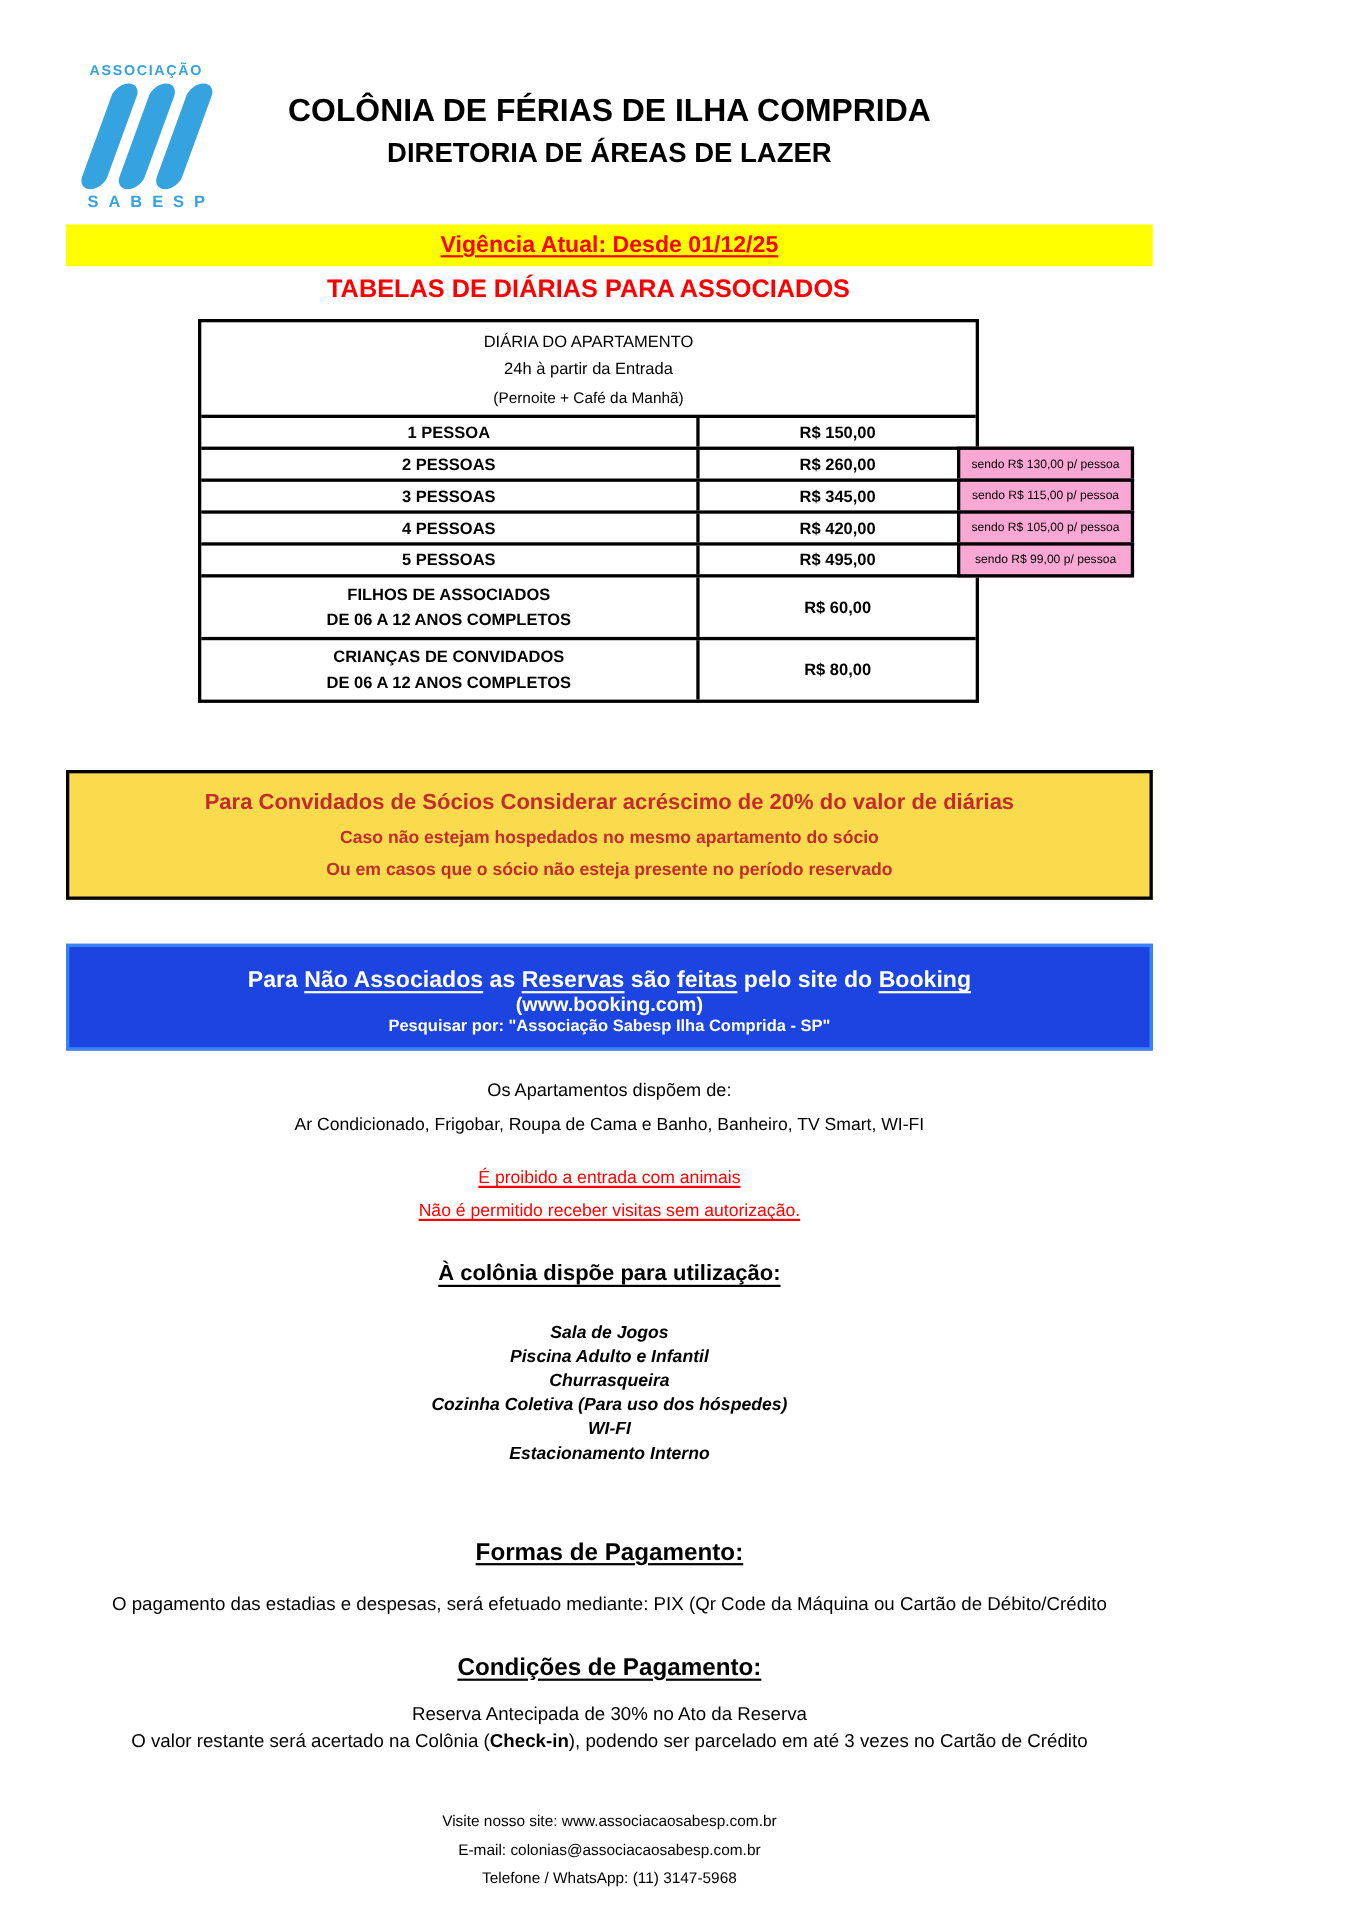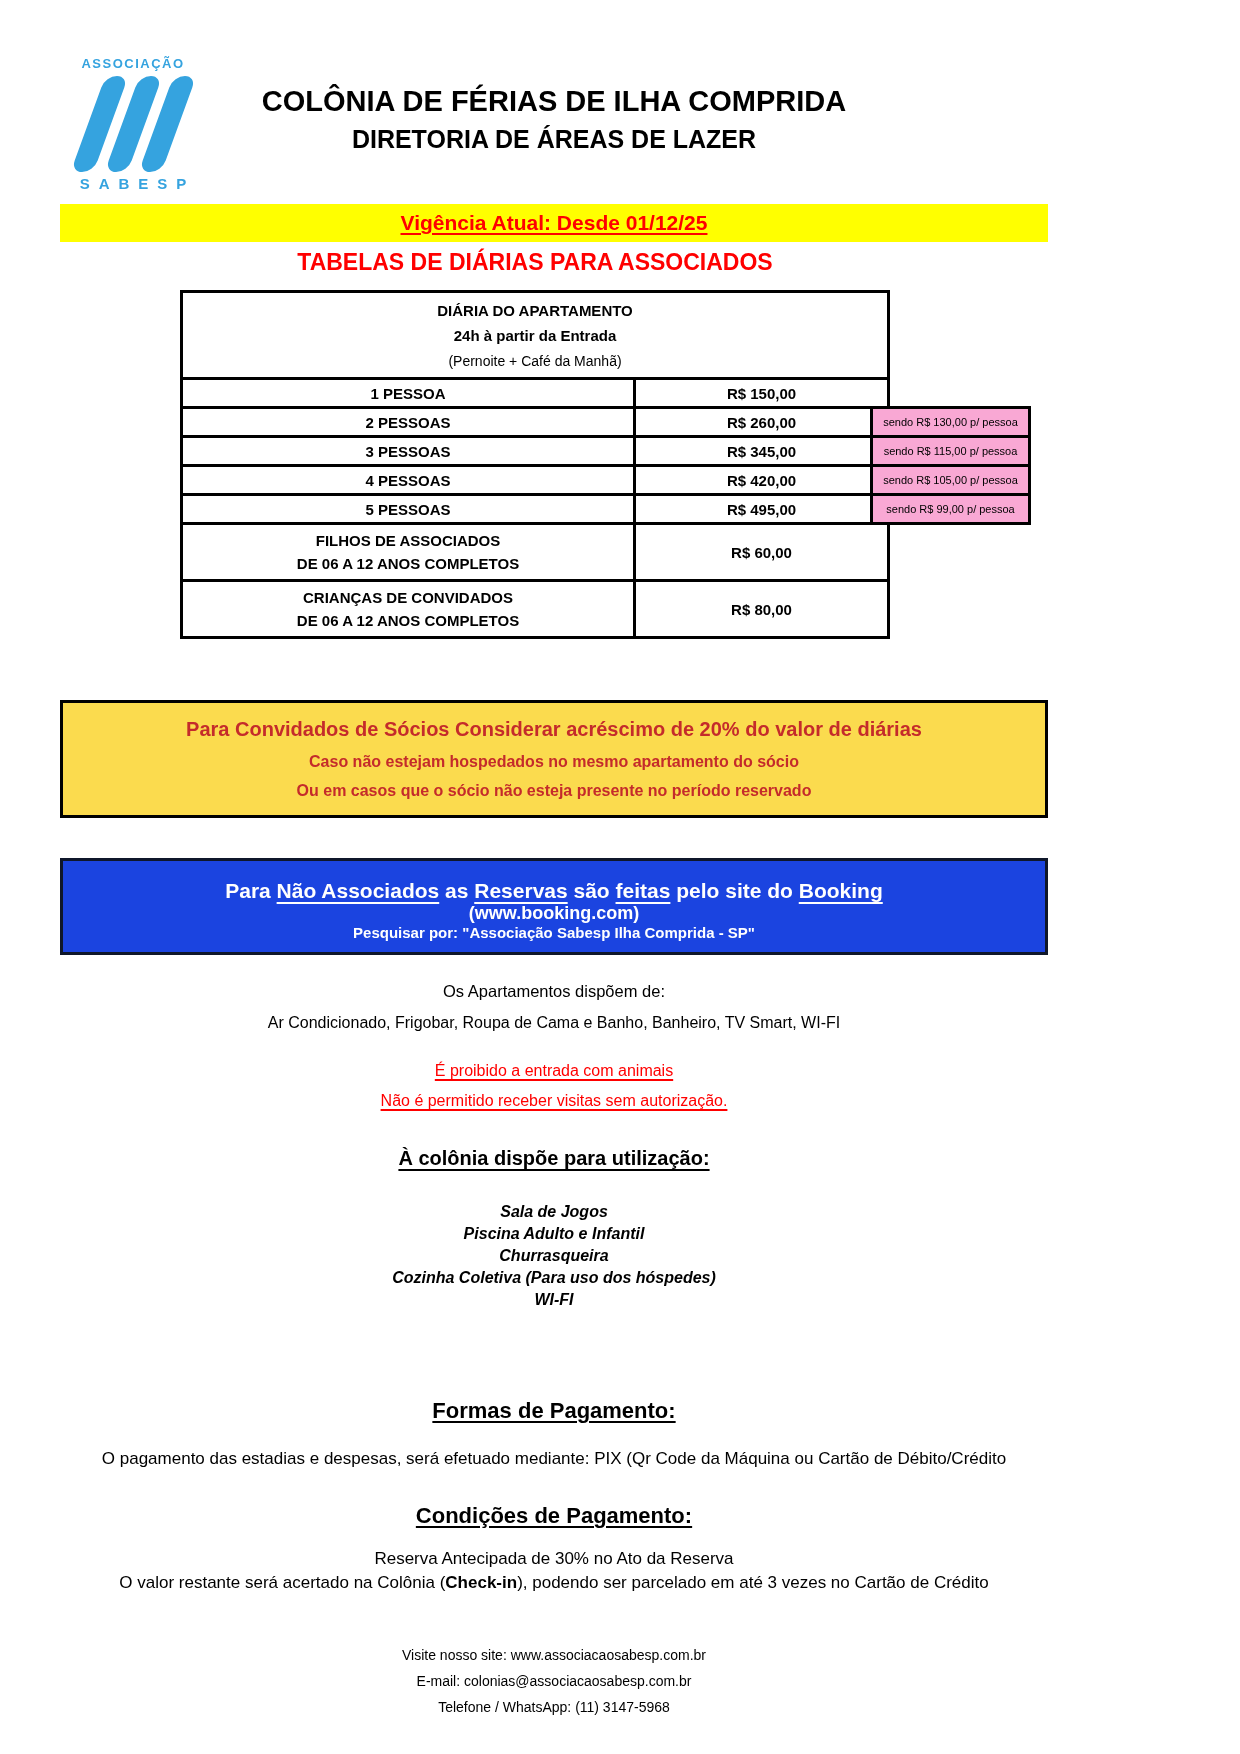--- a/index.html
+++ b/index.html
@@ -33,37 +33,37 @@
   .table-zone{left:120px;top:290px;width:868px;height:352px;}
   .main-table{position:absolute;left:0;top:0;width:710px;border:3px solid #000;box-sizing:border-box;background:#fff;}
   .t-row{display:flex;border-top:3px solid #000;}
   .t-row.header{border-top:none;height:84px;}
   .t-row.single{height:26px;}
   .t-row.double{height:54px;}
   .c1{width:450px;border-right:3px solid #000;display:flex;flex-direction:column;
       align-items:center;justify-content:space-evenly;text-align:center;}
   .c2{flex:1;display:flex;flex-direction:column;align-items:center;justify-content:space-evenly;text-align:center;}
   .hdr1{font-size:15px;font-weight:bold;}
-  .hdr-l1,.hdr-l2{font-size:15px;font-weight:bold;}
+  .hdr-l1,.hdr-l2{font-size:15px;font-weight:normal;}
   .hdr-l3{font-size:14px;font-weight:normal;}
   .t-label,.t-price{font-size:15px;font-weight:bold;}
   .note-box{position:absolute;left:690px;width:161px;height:32px;border:3px solid #000;box-sizing:border-box;
             background:#f9a8d4;display:flex;align-items:center;justify-content:center;font-size:11px;color:#000;}
 
   
   .gold-box{left:0;top:700px;width:988px;height:118px;background:var(--gold-bg,#FBDB4E);
             border:3px solid #000;box-sizing:border-box;display:flex;flex-direction:column;
             align-items:center;justify-content:space-evenly;text-align:center;
             color:var(--gold-red,#C42B2B);font-weight:bold;padding:4px 0;}
   .gold-l1{font-size:20px;}
   .gold-l2{font-size:16px;}
 
   
   .blue-box{left:0;top:858px;width:988px;height:97px;background:var(--blue-bg,#1B44E0);
-            border:3px solid #0f172a;box-sizing:border-box;display:flex;flex-direction:column;
+            border:3px solid #3b82f6;box-sizing:border-box;display:flex;flex-direction:column;
             align-items:center;justify-content:space-evenly;text-align:center;color:#fff;font-weight:bold;padding:18px 0;}
   .blue-l1{font-size:21px;}
   .blue-l1 .u{text-decoration:underline;text-decoration-thickness:2px;text-underline-offset:4px;}
   .blue-l2{font-size:18px;}
   .blue-l3{font-size:15px;}
 
   
   .amen-h{top:982px;font-size:16.5px;}
   .amen-t{top:1014px;font-size:16px;}
   .rule{color:var(--bright-red,#FF0000);font-weight:normal;font-size:16px;
@@ -203,20 +203,21 @@
     <div class="abs center-line rule1"><span class="rule">É proibido a entrada com animais</span></div>
     <div class="abs center-line rule2"><span class="rule">Não é permitido receber visitas sem autorização.</span></div>
 
     <div class="abs center-line fac-h"><span>À colônia dispõe para utilização:</span></div>
     <div class="abs center-line fac-list">
         <div>Sala de Jogos</div>
         <div>Piscina Adulto e Infantil</div>
         <div>Churrasqueira</div>
         <div>Cozinha Coletiva (Para uso dos hóspedes)</div>
         <div>WI-FI</div>
+        <div>Estacionamento Interno</div>
       </div>
 
     <div class="abs center-line forms-h"><span class="pay-h">Formas de Pagamento:</span></div>
     <div class="abs center-line forms-t">O pagamento das estadias e despesas, será efetuado mediante: PIX (Qr Code da Máquina ou Cartão de Débito/Crédito</div>
     <div class="abs center-line cond-h"><span class="pay-h">Condições de Pagamento:</span></div>
     <div class="abs center-line cond-1">Reserva Antecipada de 30% no Ato da Reserva</div>
     <div class="abs center-line cond-2"><span>O valor restante será acertado na Colônia (</span><span class="b">Check-in</span><span>), podendo ser parcelado em até 3 vezes no Cartão de Crédito</span></div>
 
     <div class="abs center-line footer">
       <div>

